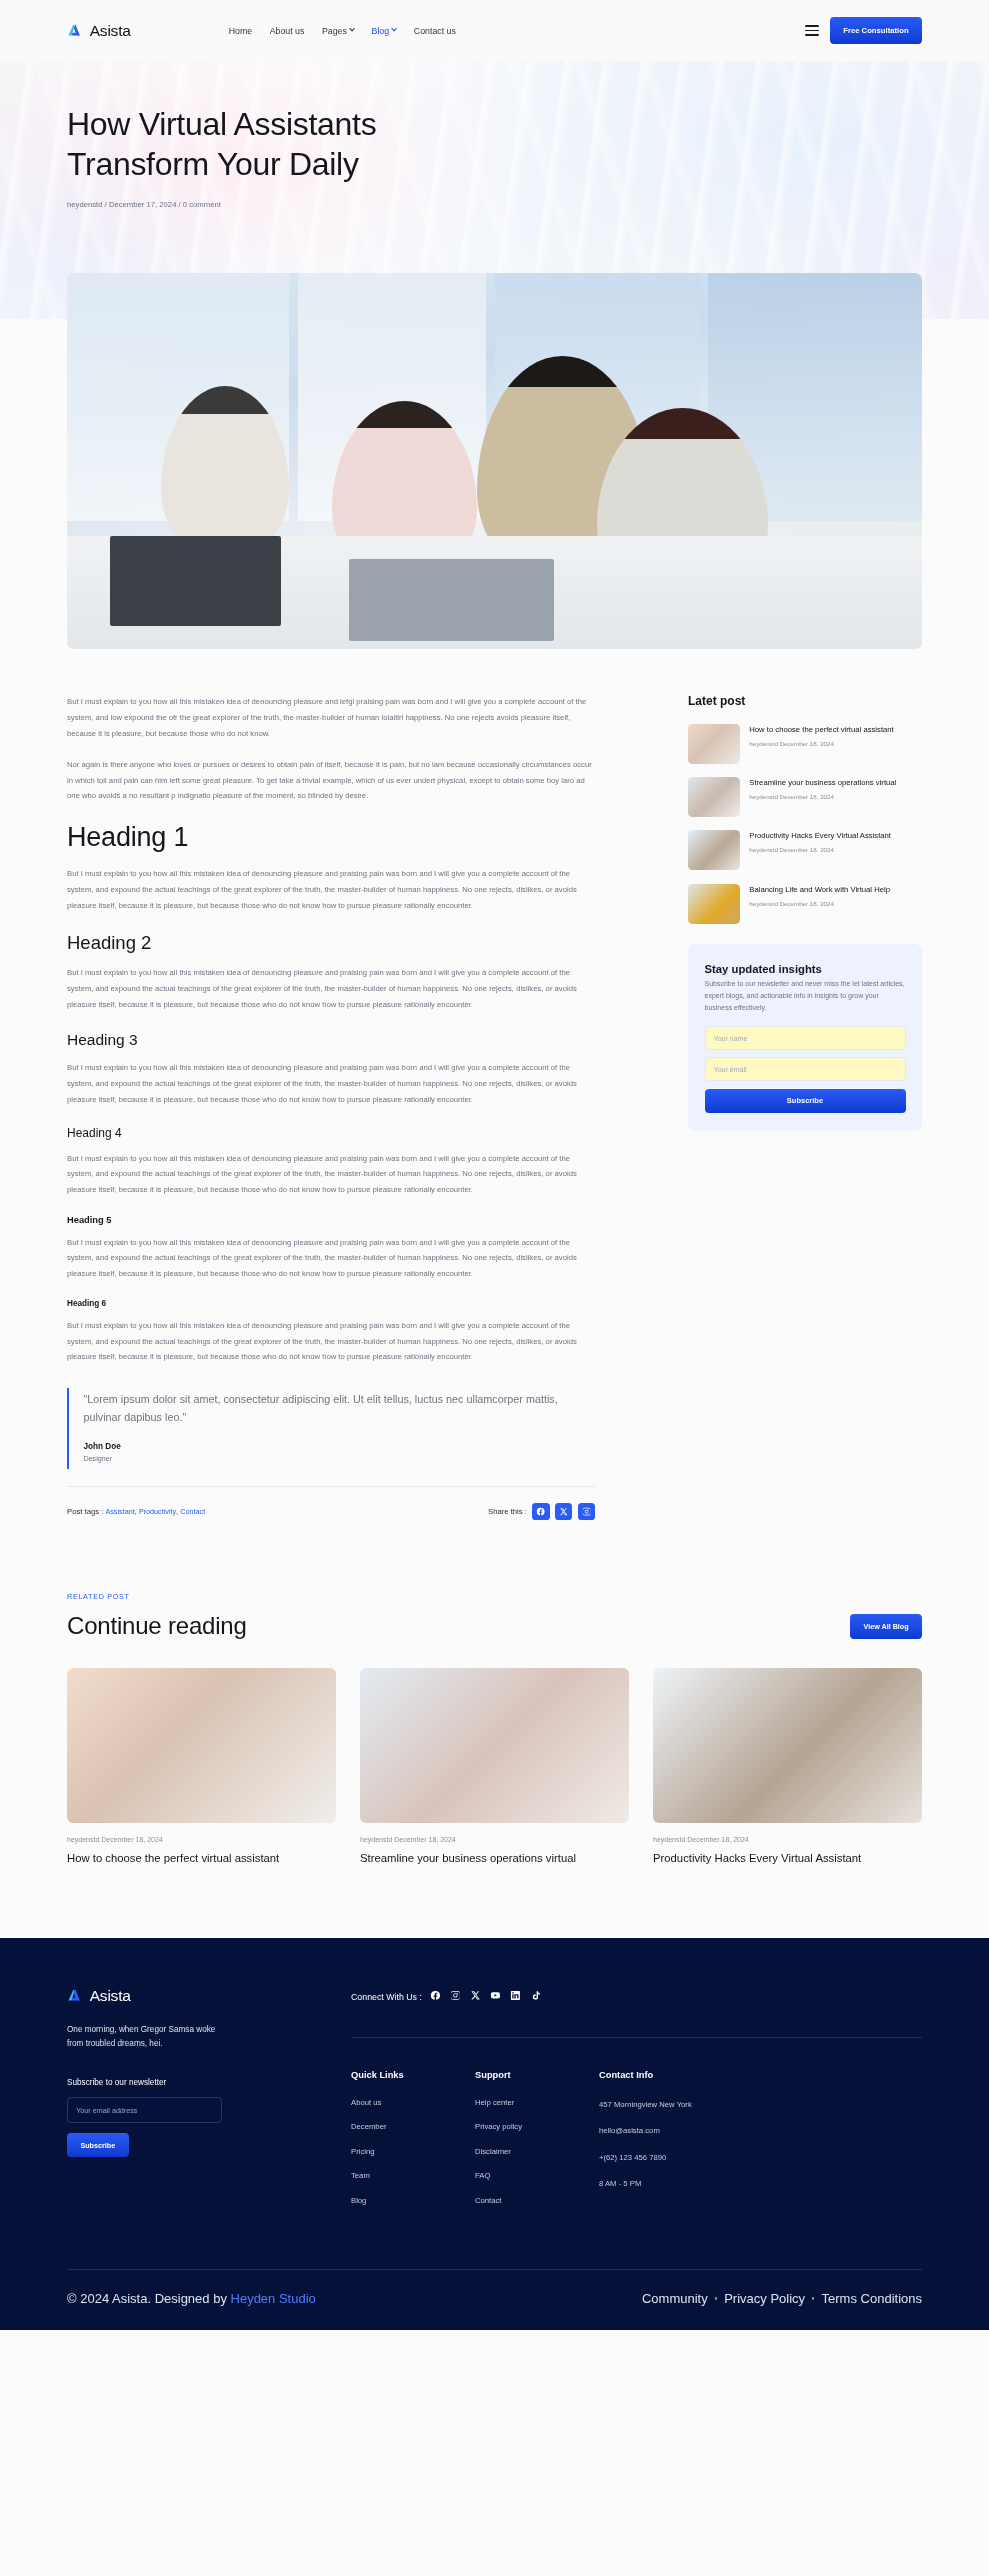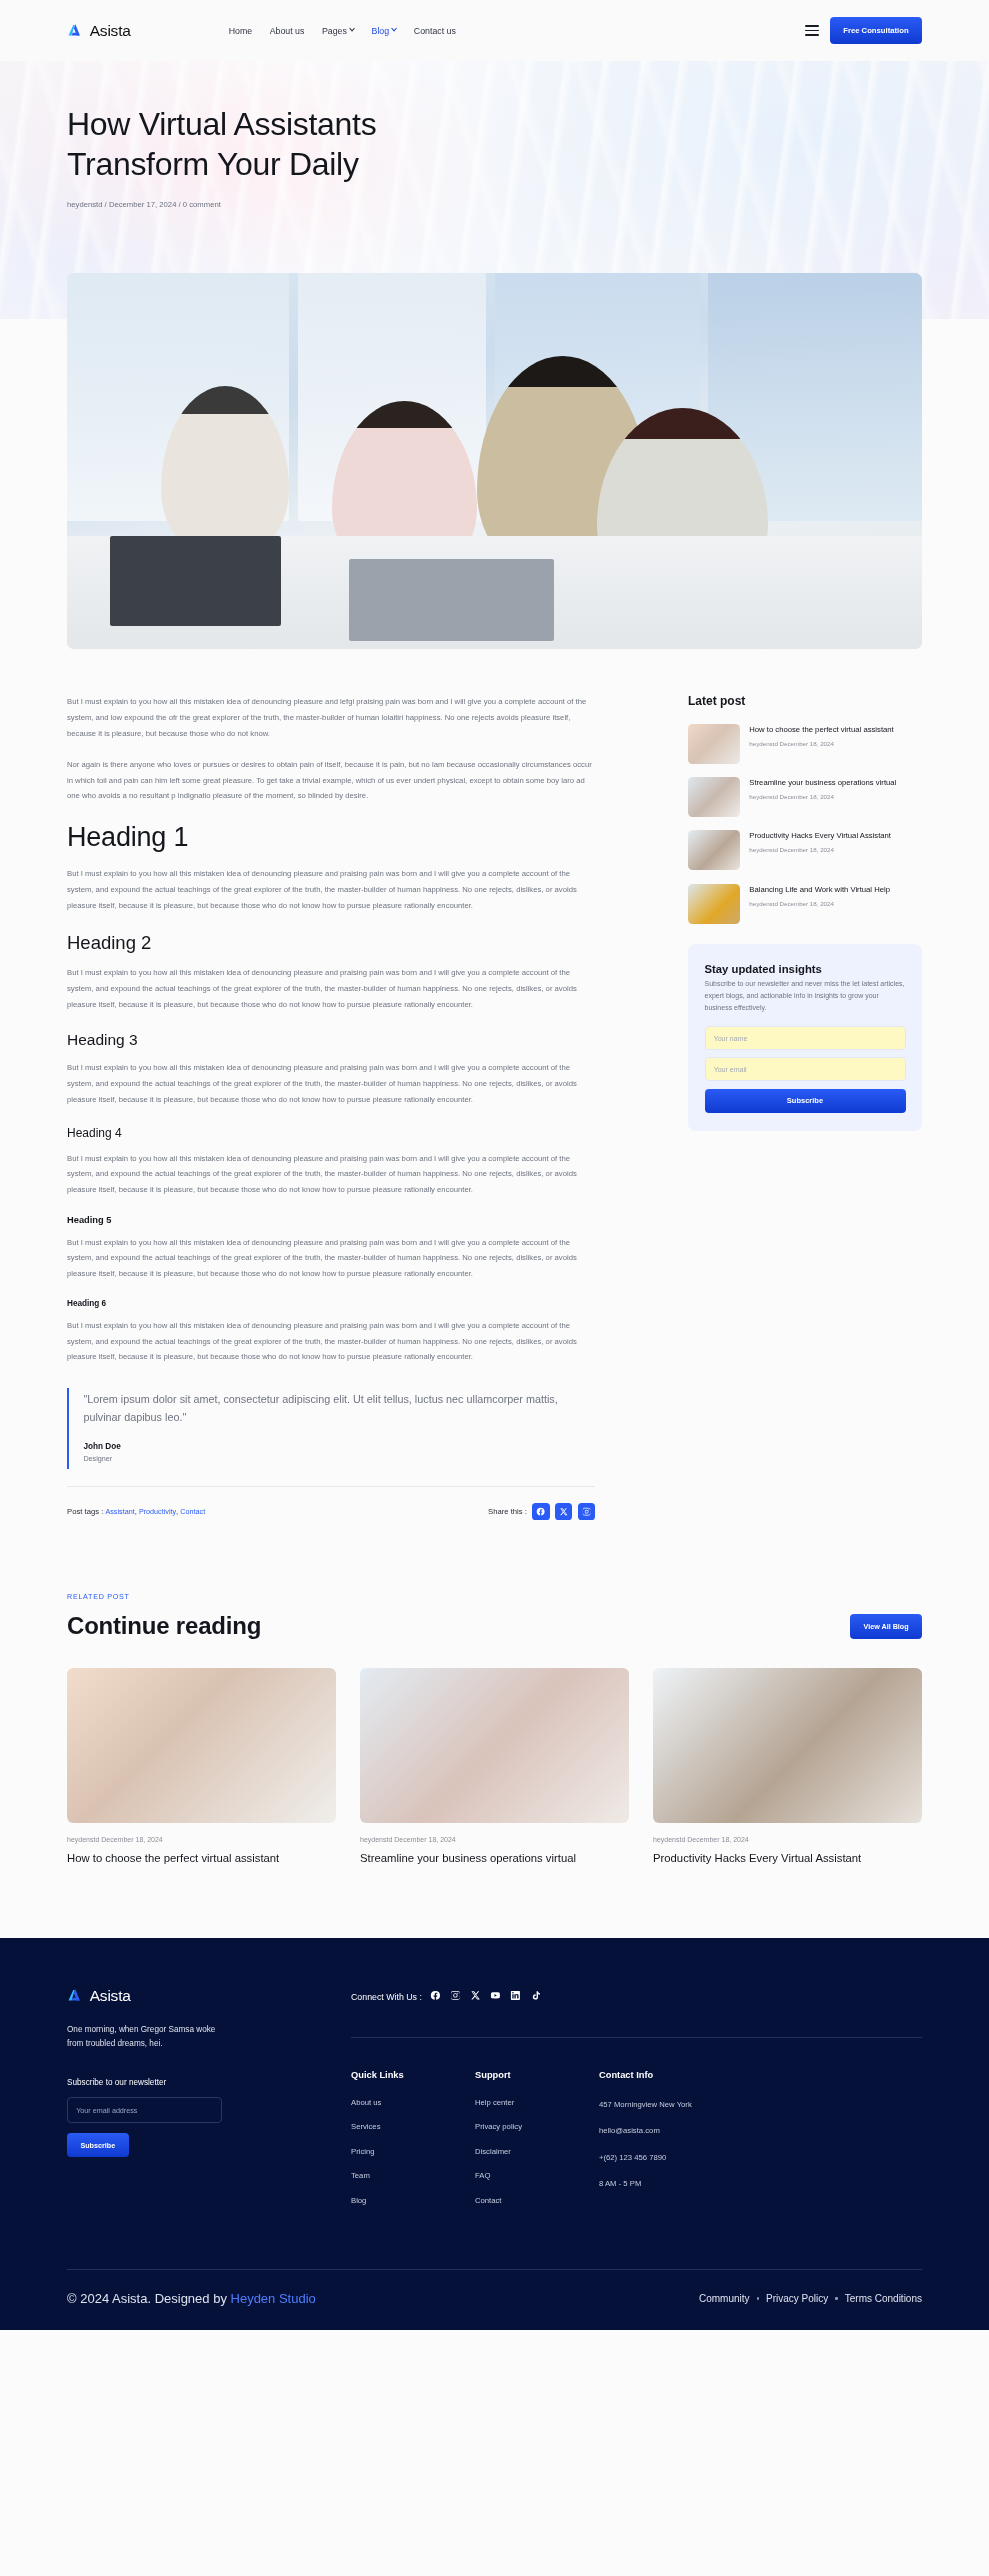--- a/index.html
+++ b/index.html
@@ -81,21 +81,21 @@
   .newsbox h4{font-size:11.3px;font-weight:600;color:#14161d;margin-bottom:3px}
   .newsbox p{font-size:7px;line-height:1.72;color:#6f7480;margin-bottom:12.4px}
   .newsbox input{width:100%;height:24px;border:0.5px solid #e3e7f3;border-radius:4.1px;background:#fef9c3;padding:0 8.2px;font-size:7px;color:#6f7480;font-family:inherit;margin-bottom:7.2px;outline:none}
   .newsbox input::placeholder{color:#a4a8b3}
   .newsbox button{width:100%;height:24px;border:none;border-radius:4.1px;background:linear-gradient(180deg,#2a5bf5,#0f3ad1);color:#fff;font-size:7.5px;font-weight:600;font-family:inherit;cursor:pointer}
 
   
   .related{width:855px;margin:72px auto 0}
   .eyebrow{font-size:7.2px;letter-spacing:0.7px;color:#2a5bf5;text-transform:uppercase}
   .rel-head{display:flex;align-items:center;justify-content:space-between;margin-top:11.3px}
-  .rel-head h2{font-size:24px;font-weight:700;color:#14161d;letter-spacing:-0.2px}
+  .rel-head h2{font-size:24px;font-weight:400;color:#14161d;letter-spacing:-0.2px}
   .btn-ghost{background:linear-gradient(180deg,#2a5bf5,#0f3ad1);color:#fff;border:none;border-radius:4.1px;font-size:7.2px;font-weight:600;padding:7.7px 13.4px;cursor:pointer;font-family:inherit}
   .rel-grid{margin-top:28px;display:grid;grid-template-columns:repeat(3,1fr);gap:24px}
   .rel-img{width:100%;height:155px;border-radius:6.2px;overflow:hidden;position:relative}
   .rel-meta{margin-top:12.4px;font-size:7px;color:#8b8f98}
   .rel-title{margin-top:7.2px;font-size:11.3px;line-height:1.42;color:#14161d;font-weight:400}
 
   
   footer.site-footer{margin-top:72px;background:#06113a;color:#fff;padding:49px 0 0}
   .f-top{width:855px;margin:0 auto;display:grid;grid-template-columns:222px 1fr;gap:62px}
   .f-logo{display:flex;align-items:center;gap:5.2px;margin-bottom:17.5px}
@@ -112,21 +112,21 @@
   .connect svg{width:10.8px;height:10.8px;fill:#fff}
   .f-divider{height:0.5px;background:#23305c;margin:34px 0 33px}
   .f-cols{display:grid;grid-template-columns:93px 93px 1fr;gap:31px}
   .f-cols h5{font-size:9.3px;font-weight:700;margin-bottom:17.5px;color:#fff}
   .f-cols li{list-style:none;margin-bottom:15.5px}
   .f-cols a{color:#c6ccdd;font-size:7.7px;text-decoration:none}
   .f-cols .ci div{color:#c6ccdd;font-size:7.7px;line-height:1.7;margin-bottom:13.4px;max-width:113px}
   .f-bottom{width:855px;margin:0 auto;border-top:0.5px solid #23305c;margin-top:49px;padding:20.6px 0 24px;display:flex;align-items:center;justify-content:space-between}
   .f-copy{font-size:13px;color:#dfe3ee}
   .f-copy a{color:#4f7dff;text-decoration:none}
-  .f-links{display:flex;align-items:center;gap:7.2px;font-size:10px;color:#dfe3ee}
+  .f-links{display:flex;align-items:center;gap:7.2px;font-size:13px;color:#dfe3ee}
   .f-links a{color:#dfe3ee;text-decoration:none}
   .dot{width:2.1px;height:2.1px;background:#8e97b5;border-radius:50%;display:inline-block}
 </style>
 </head>
 <body>
 
 <header class="site-header">
   <div class="hdr-inner">
     <a class="logo" href="#">
       <span class="logo-mark">
@@ -364,21 +364,21 @@
                 <path d="M16.6 5.82A4.28 4.28 0 0115.54 3h-3.1v12.4a2.6 2.6 0 11-1.83-2.48V9.75a5.73 5.73 0 104.92 5.67V9.01a7.36 7.36 0 004.27 1.36V7.28a4.28 4.28 0 01-3.2-1.46z"></path>
               </svg></a>
         </span>
       </div>
       <div class="f-divider"></div>
       <div class="f-cols">
         <div>
           <h5>Quick Links</h5>
           <ul>
             <li><a href="#">About us</a></li>
-            <li><a href="#">Services</a></li>
+            <li><a href="#">December</a></li>
             <li><a href="#">Pricing</a></li>
             <li><a href="#">Team</a></li>
             <li><a href="#">Blog</a></li>
           </ul>
         </div>
         <div>
           <h5>Support</h5>
           <ul>
             <li><a href="#">Help center</a></li>
             <li><a href="#">Privacy policy</a></li>

